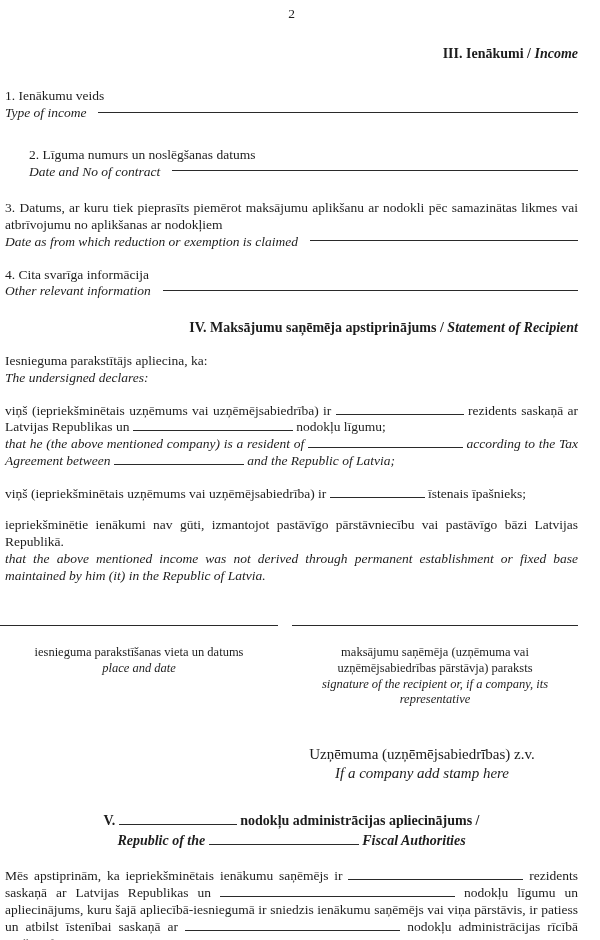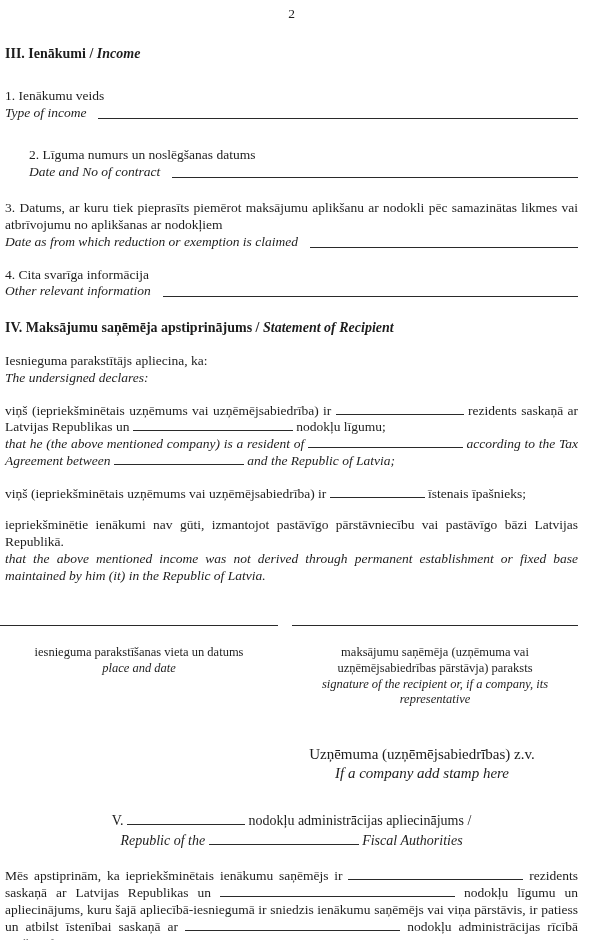--- a/index.html
+++ b/index.html
@@ -8,44 +8,44 @@
     box-sizing:border-box;
     width:600px;height:940px;
     padding:6px 22px 0 5px;
     font-family:"Liberation Serif","DejaVu Serif",serif;
     font-size:13.5px;line-height:1.25;color:#1d1d1d;
     background:#ffffff;
   }
   .it{font-style:italic;}
   .just{text-align:justify;}
   .page-num{text-align:center;font-size:13.5px;}
-  .h-main{text-align:left;font-weight:bold;font-size:14px;margin-top:22px;}
+  .h-main{text-align:right;font-weight:bold;font-size:14px;margin-top:22px;}
   .field{margin-top:26px;}
   .field.f2{margin-top:25px;margin-left:24px;}
   .field.f3{margin-top:19px;}
   .field.f4{margin-top:16px;}
-  .field-row{display:flex;align-items:flex-end;}
+  .field-row{display:flex;align-items:center;}
   .fill-line{flex:1;border-bottom:1.6px solid #2a2a2a;margin-left:12px;margin-bottom:3px;}
   .blank{display:inline-block;border-bottom:1.5px solid #2a2a2a;height:10px;}
   .w95{width:95px;}  .w118{width:118px;} .w128{width:128px;}
   .w130{width:130px;}.w150{width:150px;} .w155{width:155px;}
   .w160{width:160px;}.w175{width:175px;} .w205{width:205px;}
   .w215{width:215px;}.w235{width:235px;}
   .h-iv{margin-top:19px;}
   .intro{margin-top:16px;}
   .clause{margin-top:16px;}
   .clause.c3{margin-top:14px;}
   .sig-row{display:flex;gap:14px;margin-top:41px;margin-left:-5px;}
   .sig-col{border-top:1.7px solid #2a2a2a;padding-top:19px;text-align:center;
            font-size:12.5px;line-height:1.25;}
   .sig-left{width:278px;}
   .sig-right{flex:1;}
   .stamp{width:300px;margin:37px 6px 0 auto;text-align:center;
          font-size:15px;line-height:1.3;}
-  .h-v{margin-top:27px;text-align:center;font-weight:normal;font-size:14px;line-height:1.45;}
+  .h-v{margin-top:27px;text-align:center;font-weight:bold;font-size:14px;line-height:1.45;}
   .h-v .blank{border-bottom-width:1.7px;}
   .fiscal-para{margin-top:17px;}
 </style>
 </head>
 <body>
 
 <div class="page">
 
   <div class="page-num">2</div>
 

